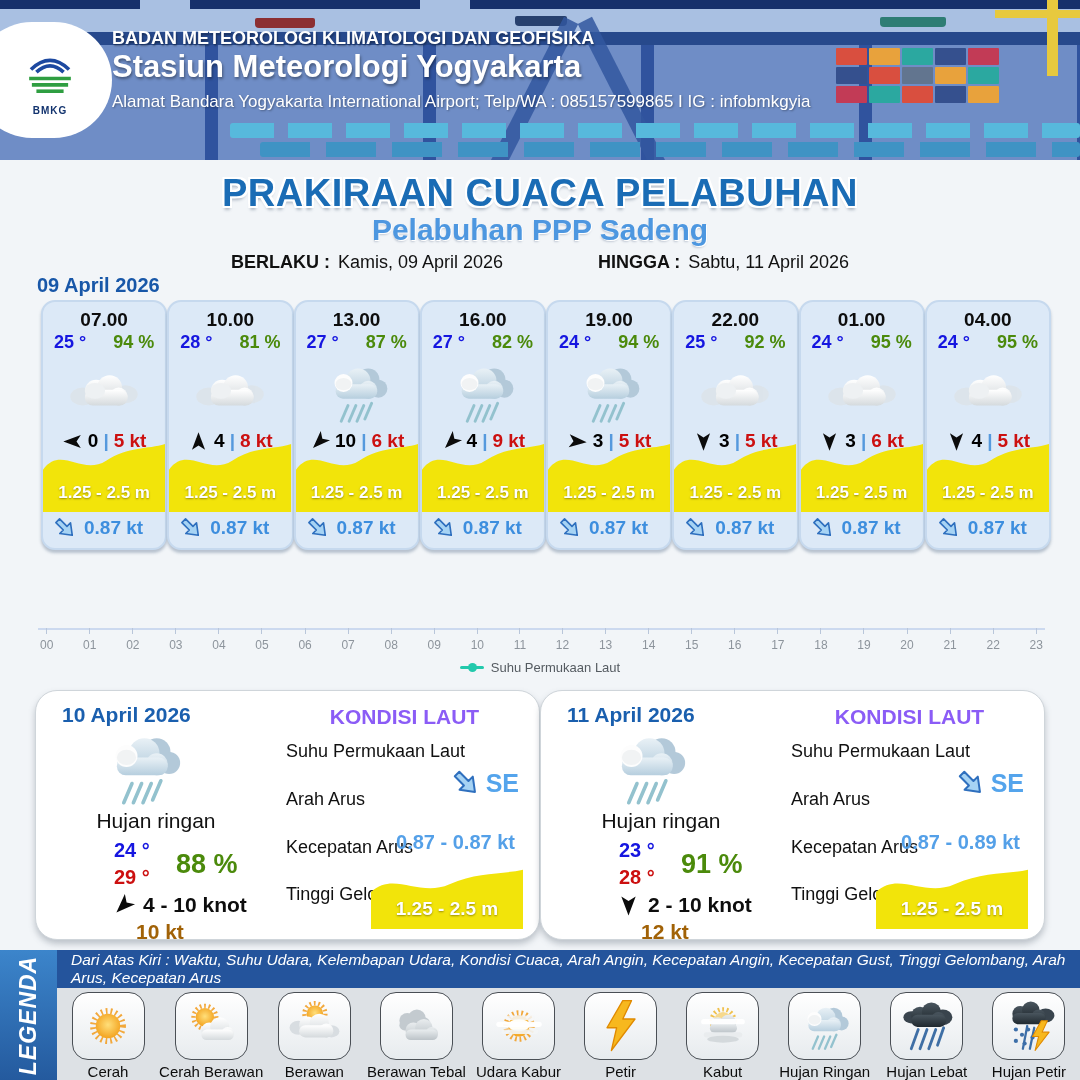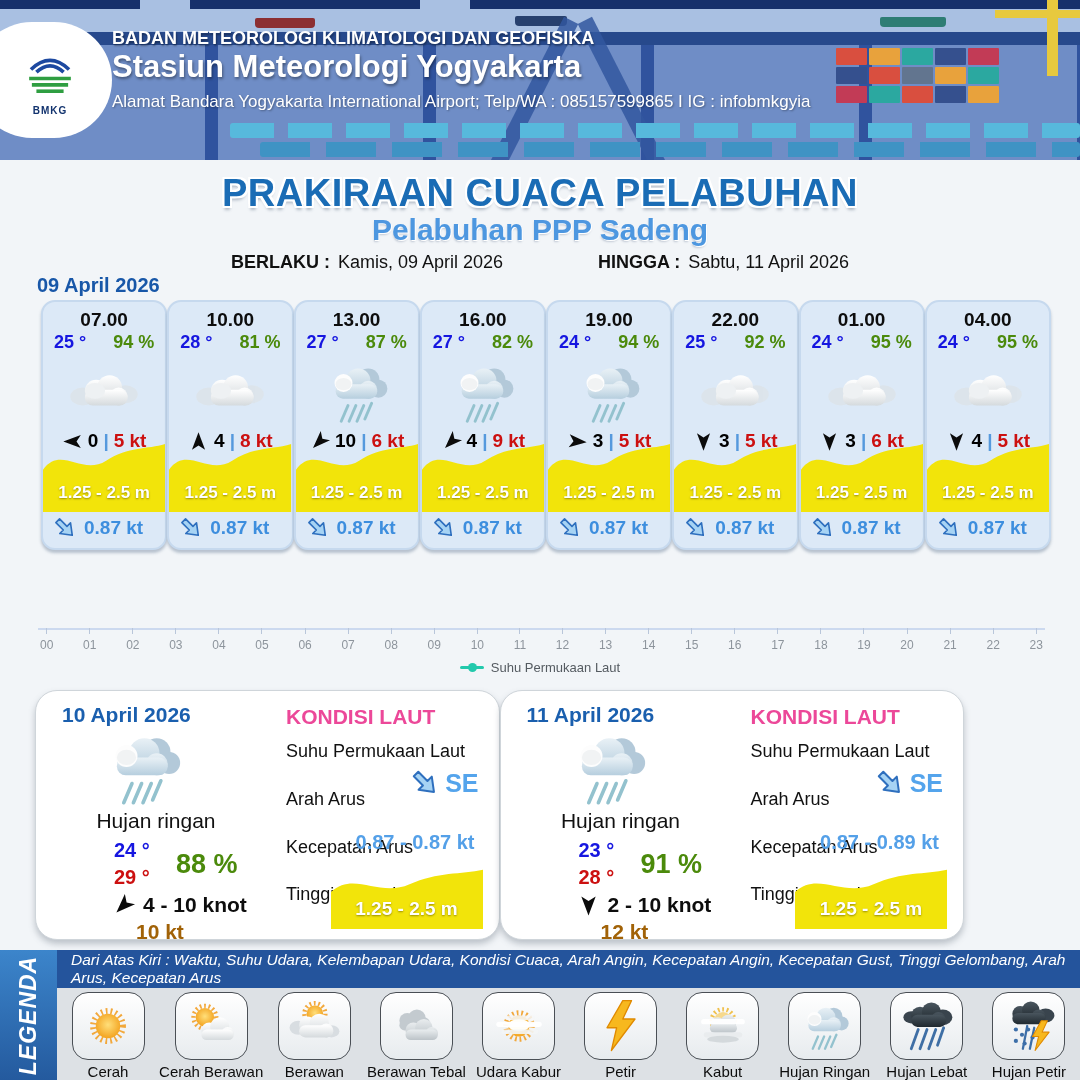--- a/index.html
+++ b/index.html
@@ -79,35 +79,35 @@
   .axis-labels{position:absolute;left:38px;right:35px;top:628px;display:flex;justify-content:space-between;padding:0 2px;}
   .tick{display:flex;flex-direction:column;align-items:center;}
   .tick i{display:block;width:1px;height:6px;background:#b9c6da;}
   .tick b{font-weight:normal;font-size:12px;color:#8d949c;margin-top:4px;}
   .sea-legend{position:absolute;left:0;top:660px;width:100%;display:flex;align-items:center;justify-content:center;gap:7px;}
   .sea-legend .mark{position:relative;width:24px;height:3px;background:#23c9ac;border-radius:2px;}
   .sea-legend .mark::after{content:"";position:absolute;left:8px;top:-3px;width:9px;height:9px;border-radius:50%;background:#23c9ac;}
   .sea-legend span{font-size:13px;color:#555b61;}
 
   
-  .day-cards{position:absolute;left:35px;top:690px;width:929px;display:flex;gap:0;}
+  .day-cards{position:absolute;left:35px;top:690px;width:1010px;display:flex;gap:0;}
   .dcard{flex:1;height:250px;background:#fff;border:1.5px solid #cfd5da;border-radius:22px;
       box-shadow:0 4px 6px rgba(90,100,115,.35);position:relative;box-sizing:border-box;padding:12px 16px;}
   .dcard-date{position:absolute;left:26px;top:12px;font-size:21px;font-weight:bold;color:#1a5fae;}
   .dcard-icon{position:absolute;left:52px;top:32px;width:110px;height:88px;}
   .dcard-icon svg{width:100%;height:100%;}
   .dcard-cond{position:absolute;left:20px;top:118px;width:200px;text-align:center;font-size:21px;color:#111;}
   .dcard-temps{position:absolute;left:78px;top:146px;font-size:20px;font-weight:bold;line-height:27px;}
   .dcard-tmin{color:#1616e0;} .dcard-tmax{color:#cc1010;}
   .dcard-hum{position:absolute;left:140px;top:158px;font-size:27px;font-weight:bold;color:#4b8a0b;}
   .dcard-wind{position:absolute;left:76px;top:202px;display:flex;align-items:center;gap:8px;font-size:21px;font-weight:bold;color:#0d0d0d;}
   .dcard-wind svg{width:23px;height:23px;}
   .dcard-gust{position:absolute;left:100px;top:229px;font-size:21px;font-weight:bold;color:#a16207;}
   .sea-col{position:absolute;left:250px;top:14px;right:16px;bottom:10px;}
-  .sea-head{font-size:21px;font-weight:800;color:#ec4899;}
+  .sea-head{font-size:21px;font-weight:800;color:#8b5cf6;text-align:center;}
   .sea-label{font-size:18px;color:#111;}
   .sl1{margin-top:12px;} .sl2{margin-top:27px;} .sl3{margin-top:27px;} .sl4{margin-top:26px;}
   .sea-dir{position:absolute;right:4px;top:62px;display:flex;align-items:center;gap:4px;
       font-size:25px;font-weight:bold;color:#54a4ec;}
   .sea-dir svg{width:32px;height:32px;}
   .sea-speed{position:absolute;right:8px;top:126px;font-size:20px;font-weight:bold;color:#54a0e8;}
   .sea-wavebox{position:absolute;right:0;bottom:0;width:152px;height:68px;}
   .sea-wavebox svg{position:absolute;inset:0;width:100%;height:100%;}
   .sea-wavebox span{position:absolute;left:0;right:0;bottom:9px;text-align:center;color:#fff;
       font-size:19px;font-weight:bold;text-shadow:0 1px 2px rgba(130,120,0,.8);}

